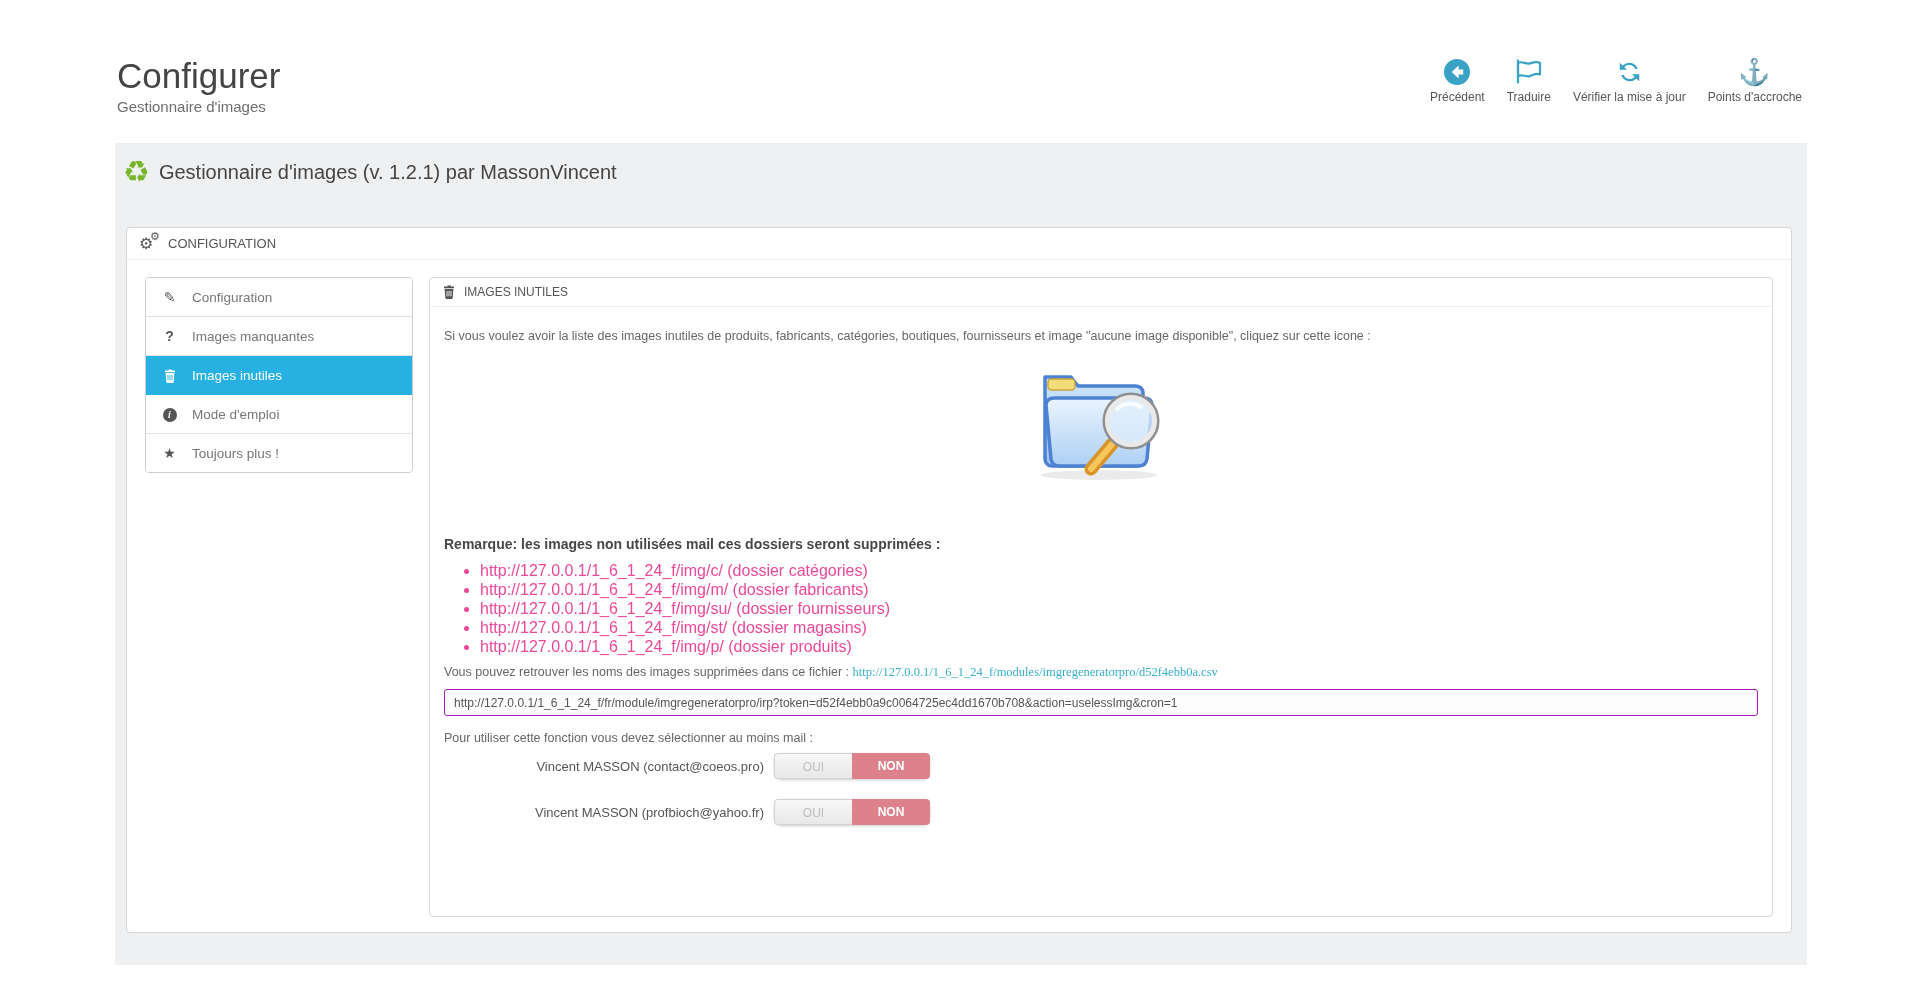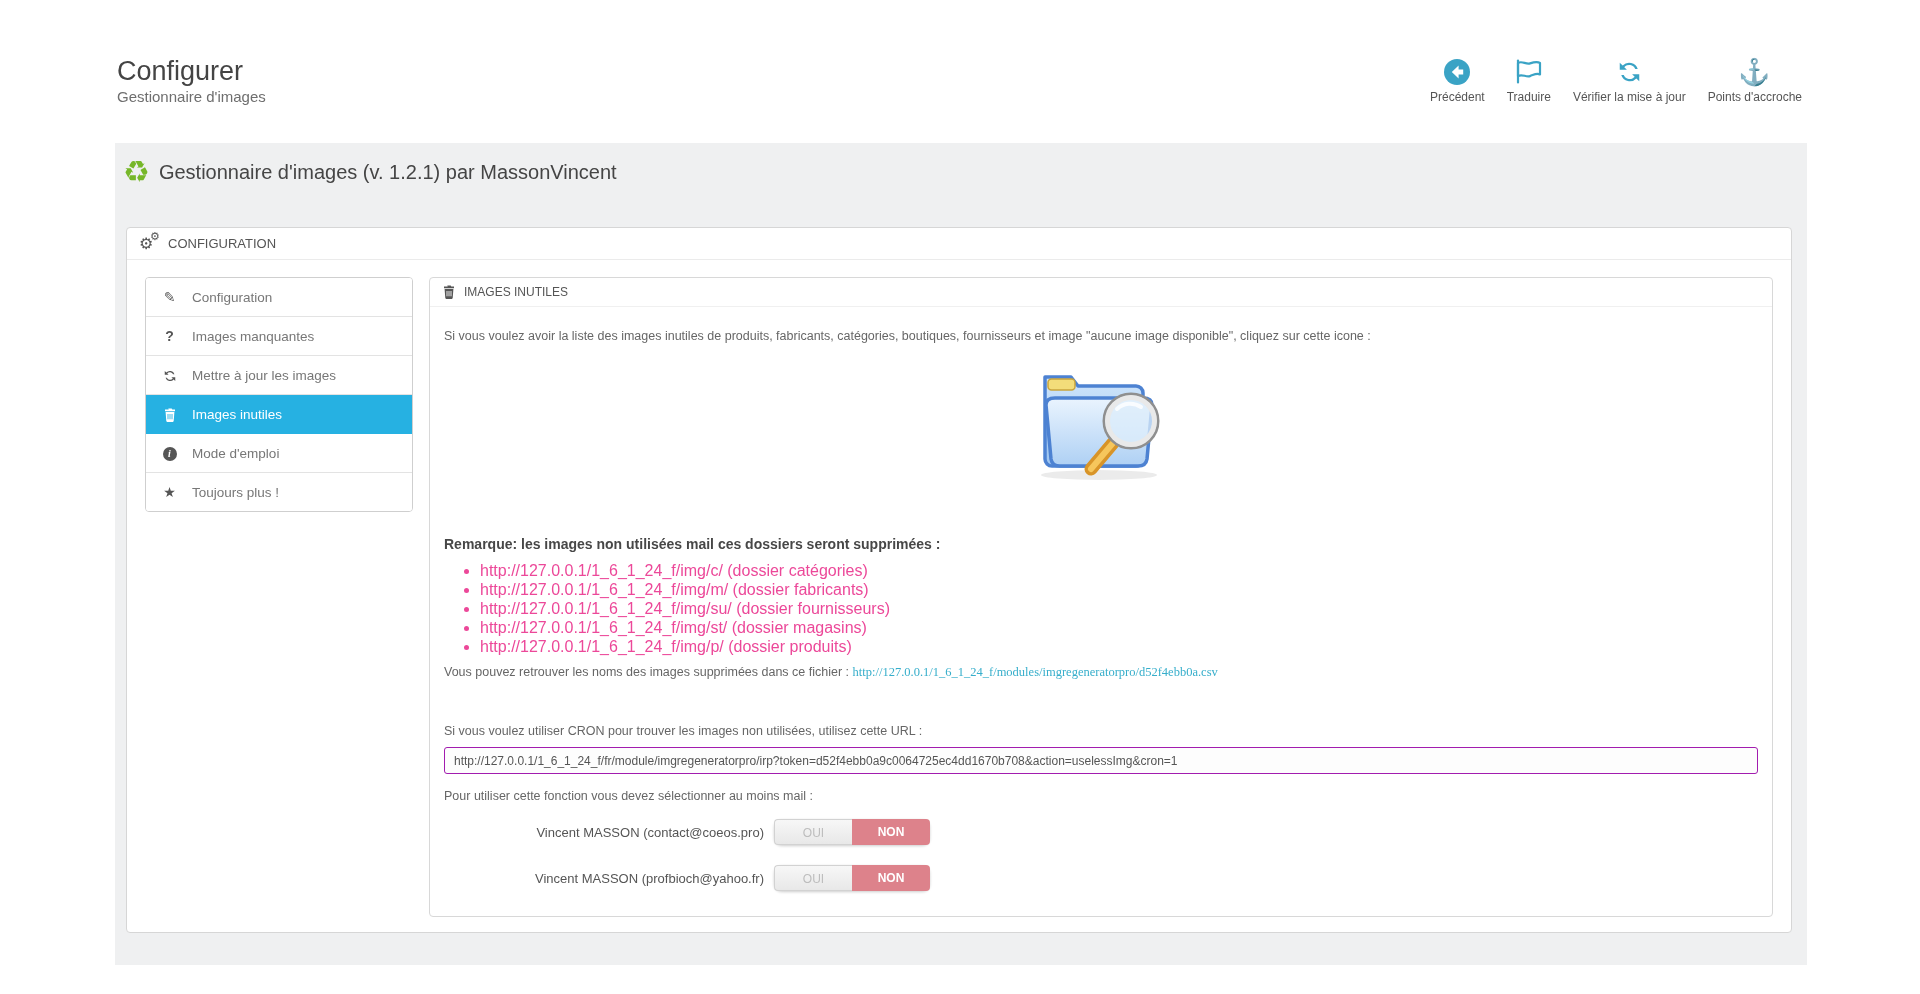--- a/index.html
+++ b/index.html
@@ -1,20 +1,20 @@
 <!DOCTYPE html>
 <html lang="fr"><head>
 <meta charset="utf-8">
 <style>
   html,body{margin:0;padding:0;background:#fff;}
   body{width:1920px;height:994px;position:relative;font-family:"Liberation Sans",sans-serif;overflow:hidden;}
 
   
   .top-titles{position:absolute;left:117px;top:55px;}
-  .top-titles h1{margin:0;font-size:27px;font-weight:400;color:#444;line-height:1.2;}
+  .top-titles h1{margin:0;font-size:35px;font-weight:400;color:#444;line-height:1.2;}
   .top-titles .sub{font-size:15px;color:#6e6e6e;margin-top:1px;}
 
   .toolbar{position:absolute;top:57px;right:118px;display:flex;align-items:flex-end;gap:22px;}
   .tb-btn{display:flex;flex-direction:column;align-items:center;gap:5px;cursor:pointer;text-decoration:none;}
   .tb-icon{height:28px;display:flex;align-items:flex-end;justify-content:center;color:#3aa3c5;}
   .tb-icon .glyph{font-size:26px;line-height:26px;color:#3aa3c5;}
   .tb-label{font-size:12px;color:#555;white-space:nowrap;}
 
   
   .band{position:absolute;left:115px;top:143px;width:1692px;height:822px;background:#eff0f1;}
@@ -60,21 +60,21 @@
   .art-wrap svg{cursor:pointer;}
   .remark{margin:50px 0 0 0;font-size:14px;font-weight:bold;color:#474747;}
   ul.folders{margin:9px 0 0 0;padding-left:36px;font-size:16px;line-height:19px;color:#ec4899;}
   .csv-line{margin:9px 0 0 0;}
   .csv-line a{color:#36aecb;text-decoration:none;cursor:pointer;font-family:Liberation Serif, serif;}
   .cron-label{margin:44px 0 0 0;}
   .cron-input{display:block;margin-top:9px;width:100%;height:27px;box-sizing:border-box;
               border:1px solid #a21caf;border-radius:3px;background:#fdfdfd;color:#555;
               font-family:"Liberation Sans",sans-serif;font-size:12px;padding:0 9px;}
   .mail-label{margin:15px 0 0 0;}
-  .mail-row{display:flex;align-items:center;margin-top:16px;}
+  .mail-row{display:flex;align-items:center;margin-top:8px;}
   .mail-row + .mail-row{margin-top:20px;}
   .mail-name{width:320px;text-align:right;margin-right:10px;font-size:13px;color:#555;}
   .switch{display:flex;border-radius:8px;box-shadow:0 1px 3px rgba(0,0,0,.2);align-items:flex-end;}
   .sw-yes{width:78px;height:26px;line-height:26px;text-align:center;font-size:12px;color:#bdbdbd;
           background:linear-gradient(#f7f7f7,#e8e8e8);border:1px solid #d2d2d2;border-right:none;
           border-radius:4px 0 0 4px;box-sizing:border-box;cursor:pointer;}
   .sw-no{width:78px;height:26px;line-height:26px;text-align:center;font-size:12px;font-weight:bold;color:#fff;
          background:#dd828b;border-radius:0 4px 4px 0;cursor:pointer;}
 </style>
 </head>
@@ -138,29 +138,20 @@
     </div>
 
     <div class="sidebar">
       <div class="side-item">
         <span class="s-icon">✎</span>
         <span>Configuration</span>
       </div>
       <div class="side-item">
         <span class="s-icon qmark">?</span>
         <span>Images manquantes</span>
-      </div>
-      <div class="side-item">
-        <span class="s-icon">
-          <svg width="14" height="14" viewBox="0 0 24 24" fill="currentColor">
-              <path d="M19.6 9.2 A8.2 8.2 0 0 0 5.7 6.1 L3 3.4 V10 h6.6 L7.2 7.6 a6 6 0 0 1 10.1 1.6 z"></path>
-              <path d="M4.4 14.8 a8.2 8.2 0 0 0 13.9 3.1 L21 20.6 V14 h-6.6 l2.4 2.4 a6 6 0 0 1 -10.1 -1.6 z"></path>
-            </svg>
-        </span>
-        <span>Mettre à jour les images</span>
       </div>
       <div class="side-item active">
         <span class="s-icon">
           <svg width="12" height="14" viewBox="0 0 12 14" fill="currentColor">
               <path d="M4.3 0.4 h3.4 l0.6 1.1 H11 v1.7 H1 V1.5 h3.7 z"></path>
               <path d="M1.6 4.1 h8.8 l-0.7 9 a0.9 0.9 0 0 1 -0.9 0.8 H3.2 a0.9 0.9 0 0 1 -0.9 -0.8 z"></path>
               <path class="trash-groove" d="M4 6 v5.3 M6 6 v5.3 M8 6 v5.3" fill="none" stroke-width="0.9"></path>
             </svg>
         </span>
         <span>Images inutiles</span>
@@ -222,21 +213,20 @@
           <li>http://127.0.0.1/1_6_1_24_f/img/su/ (dossier fournisseurs)</li>
           <li>http://127.0.0.1/1_6_1_24_f/img/st/ (dossier magasins)</li>
           <li>http://127.0.0.1/1_6_1_24_f/img/p/ (dossier produits)</li>
         </ul>
 
         <p class="csv-line">
           <span>Vous pouvez retrouver les noms des images supprimées dans ce fichier :</span>
           <a>http://127.0.0.1/1_6_1_24_f/modules/imgregeneratorpro/d52f4ebb0a.csv</a>
         </p>
 
-        <p class="cron-label">Si vous voulez utiliser CRON pour trouver les images non utilisées, utilisez cette URL :</p>
 
         <input class="cron-input" type="text" value="http://127.0.0.1/1_6_1_24_f/fr/module/imgregeneratorpro/irp?token=d52f4ebb0a9c0064725ec4dd1670b708&amp;action=uselessImg&amp;cron=1" style="">
 
         <p class="mail-label">Pour utiliser cette fonction vous devez sélectionner au moins mail :</p>
 
         <div class="mail-row">
           <span class="mail-name">Vincent MASSON (contact@coeos.pro)</span>
           <div class="switch">
             <span class="sw-yes">OUI</span>
             <span class="sw-no">NON</span>

